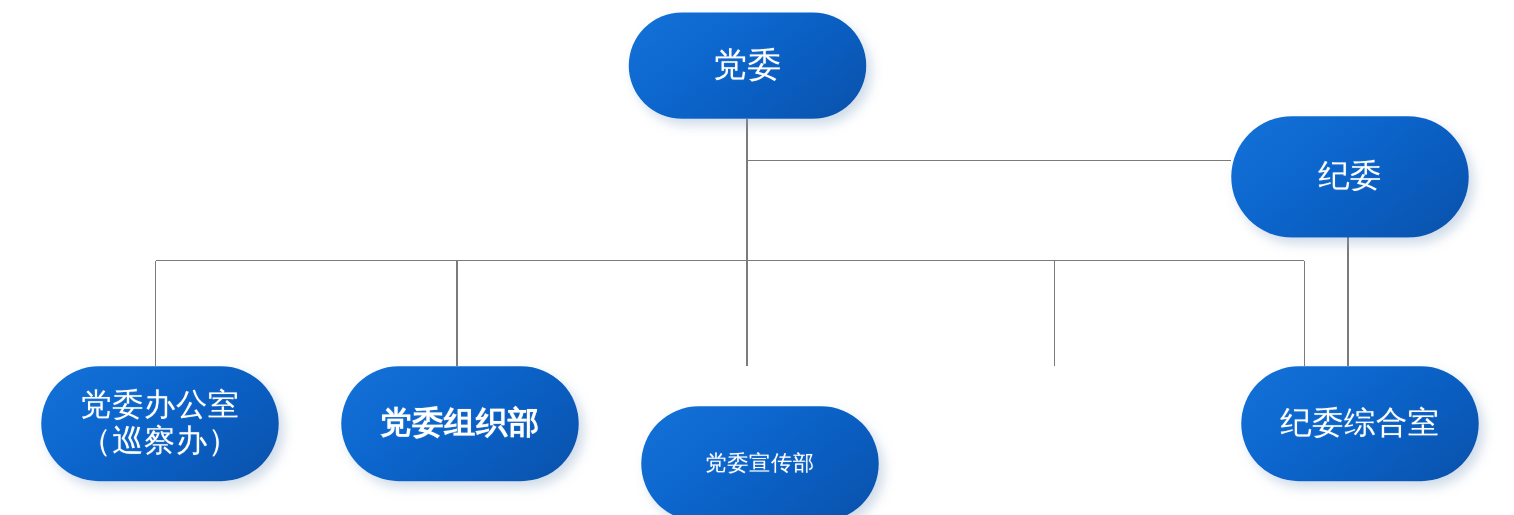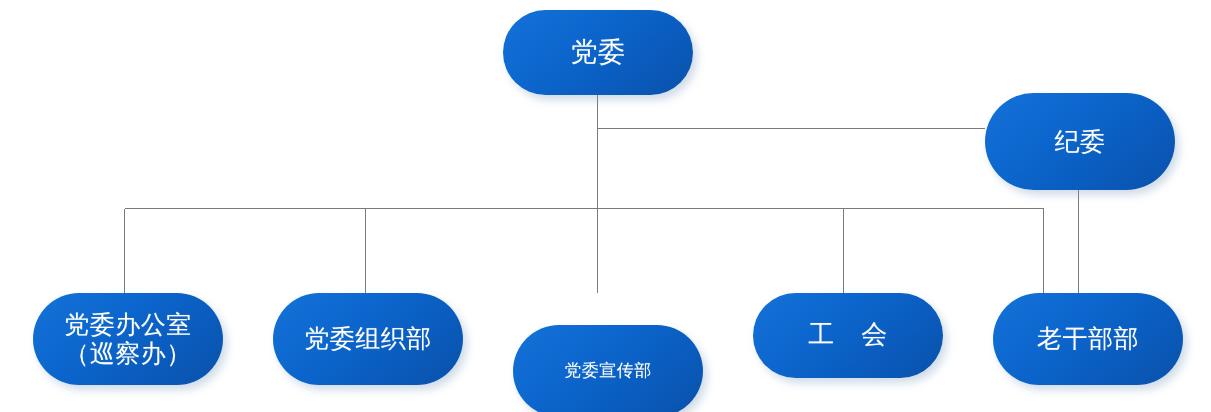--- a/index.html
+++ b/index.html
@@ -59,20 +59,21 @@
     left: 985px; top: 93px; width: 190px; height: 97px;
     font-size: 25px;
   }
   #node-party-office {
     left: 33px; top: 293px; width: 190px; height: 92px;
     font-size: 25px;
   }
   #node-organization-dept {
     left: 273px; top: 293px; width: 190px; height: 92px;
     font-size: 25px;
+    font-weight: bold;
   }
   #node-propaganda-dept {
     left: 513px; top: 293px; width: 190px; height: 92px;
     font-size: 17px;
     margin-top: 32px;
   }
   #node-labor-union {
     left: 753px; top: 293px; width: 190px; height: 85px;
     font-size: 26px;
   }
@@ -120,23 +121,19 @@
   </div>
 
   <div class="node" id="node-organization-dept">
     <span class="line1">党委组织部</span>
   </div>
 
   <div class="node" id="node-propaganda-dept">
     <span class="line1">党委宣传部</span>
   </div>
 
-  <div class="node" id="node-labor-union">
-    <span class="line1">工　会</span>
-
-  </div>
 
   <div class="node" id="node-discipline-office">
-    <span class="line1">老干部部</span>
+    <span class="line1">纪委综合室</span>
 
   </div>
 
 </div>
 
 </body></html>

